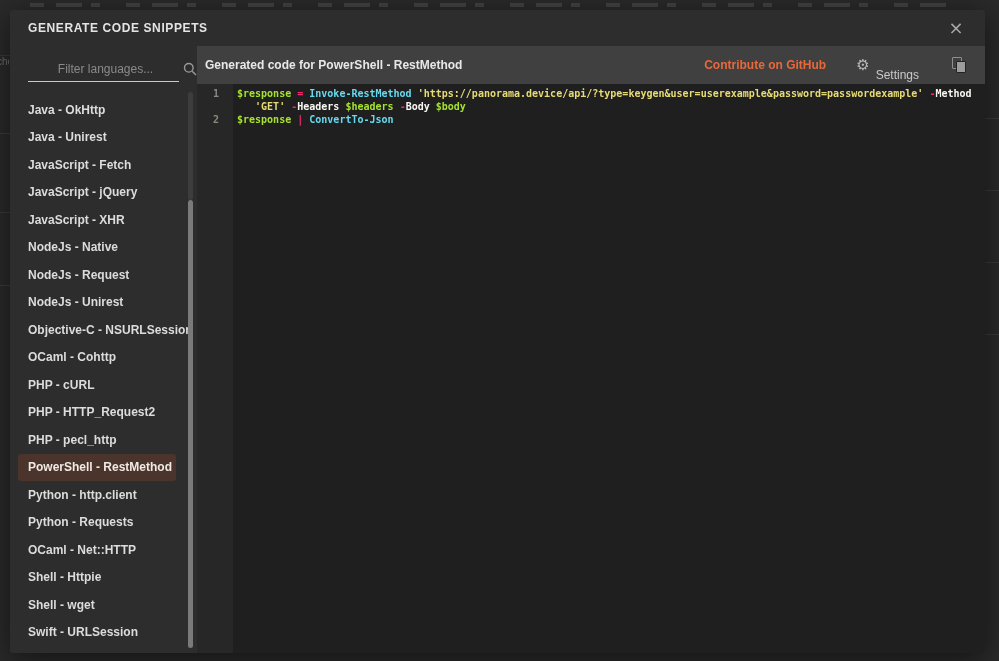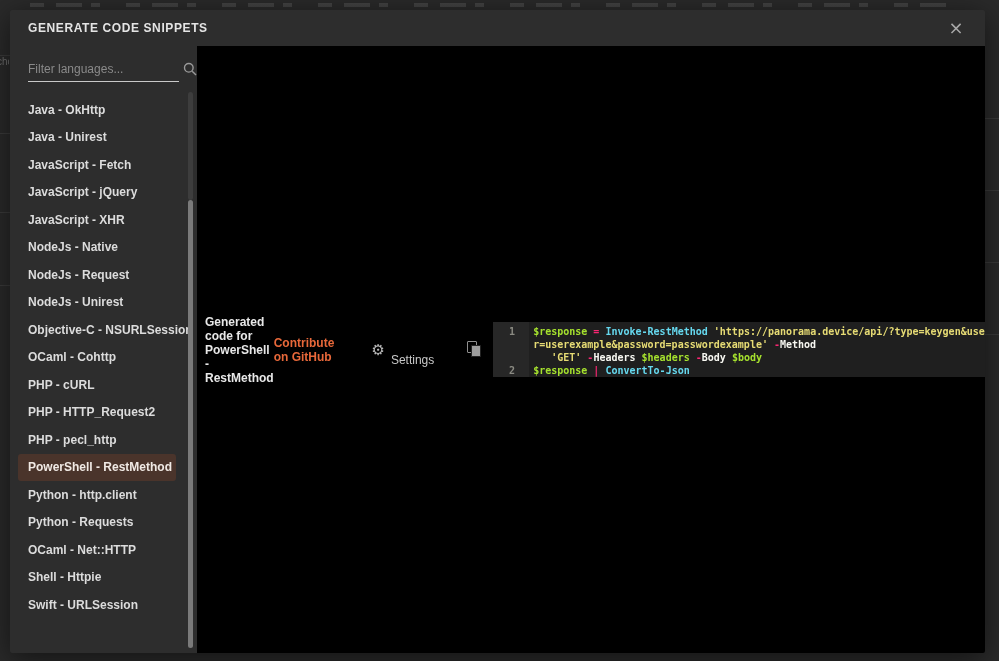--- a/index.html
+++ b/index.html
@@ -30,38 +30,38 @@
                color:#a8a8a8; font-size:18px; line-height:26px; cursor:pointer;
                font-family:"DejaVu Sans", sans-serif; }
 
   .modal-body { flex:1; display:flex; min-height:0; }
 
   
   .sidebar { width:187px; flex:0 0 187px; position:relative; display:flex; flex-direction:column; }
   .filter-wrap { margin:10px 18px 0 18px; height:26px; border-bottom:1px solid #c9c9c9;
                  display:flex; align-items:center; }
   .filter-input { flex:1; background:transparent; border:none; outline:none;
-                  color:#fca5a5; font-size:12px; font-family:"Liberation Sans", sans-serif; }
+                  color:#fca5a5; font-size:12px; font-family:"Liberation Sans", sans-serif;text-align:center; }
   .filter-input::placeholder { color:#8a8a8a; }
   .search-icon { width:14px; height:14px; flex:0 0 14px; }
 
   .lang-list { margin-top:10px; flex:1; overflow:hidden; padding-top:4px; }
   .lang-item { height:27.5px; margin:0 21px 0 8px; padding-left:10px; border-radius:3px;
                display:flex; align-items:center; color:#dcdcdc; font-size:12px;
                font-weight:600; cursor:pointer; white-space:nowrap; }
   .lang-item.selected { background:var(--selected-bg); color:#f0e9e4; }
 
   .scrollbar { position:absolute; right:4px; top:46px; bottom:5px; width:5px; }
   .scroll-track-seg { position:absolute; left:0; width:5px; top:0; height:108px;
                       background:#3d3d3d; border-radius:3px; }
   .scroll-thumb { position:absolute; left:0; width:5px; top:108px; bottom:0;
                   background:#7a7a7a; border-radius:3px; }
 
   
-  .code-panel { flex:1; display:flex; flex-direction:row; background:#000000; min-width:0;align-items:center; }
+  .code-panel { flex:1; display:flex; flex-direction:column; background:#404040; min-width:0; }
   .code-header { height:38px; flex:0 0 38px; display:flex; align-items:center; padding:0 18px 0 8px; }
   .code-title { color:#e8e8e8; font-size:12px; font-weight:bold; }
   .code-header-right { margin-left:auto; display:flex; align-items:center; }
   .contribute-link { color:var(--accent); font-size:12px; font-weight:bold;
                      text-decoration:none; margin-right:30px; cursor:pointer; }
   .settings-btn { display:flex; align-items:center; background:transparent; border:none;
                   cursor:pointer; margin-right:32px; }
   .gear-glyph { color:#b8b8b8; font-size:15px; margin-right:6px;
                 font-family:"DejaVu Sans", sans-serif; }
   .settings-label { color:#c9c9c9; font-size:12px; font-weight:normal;margin-top:20px; }
@@ -139,20 +139,21 @@
           <div class="lang-item">Objective-C - NSURLSession</div>
           <div class="lang-item">OCaml - Cohttp</div>
           <div class="lang-item">PHP - cURL</div>
           <div class="lang-item">PHP - HTTP_Request2</div>
           <div class="lang-item">PHP - pecl_http</div>
           <div class="lang-item selected">PowerShell - RestMethod</div>
           <div class="lang-item">Python - http.client</div>
           <div class="lang-item">Python - Requests</div>
           <div class="lang-item">OCaml - Net::HTTP</div>
           <div class="lang-item">Shell - Httpie</div>
+          <div class="lang-item">Shell - wget</div>
           <div class="lang-item">Swift - URLSession</div>
         </div>
 
       <div class="scrollbar">
         <div class="scroll-track-seg"></div>
         <div class="scroll-thumb"></div>
       </div>
     </div>
 
     <div class="code-panel">

